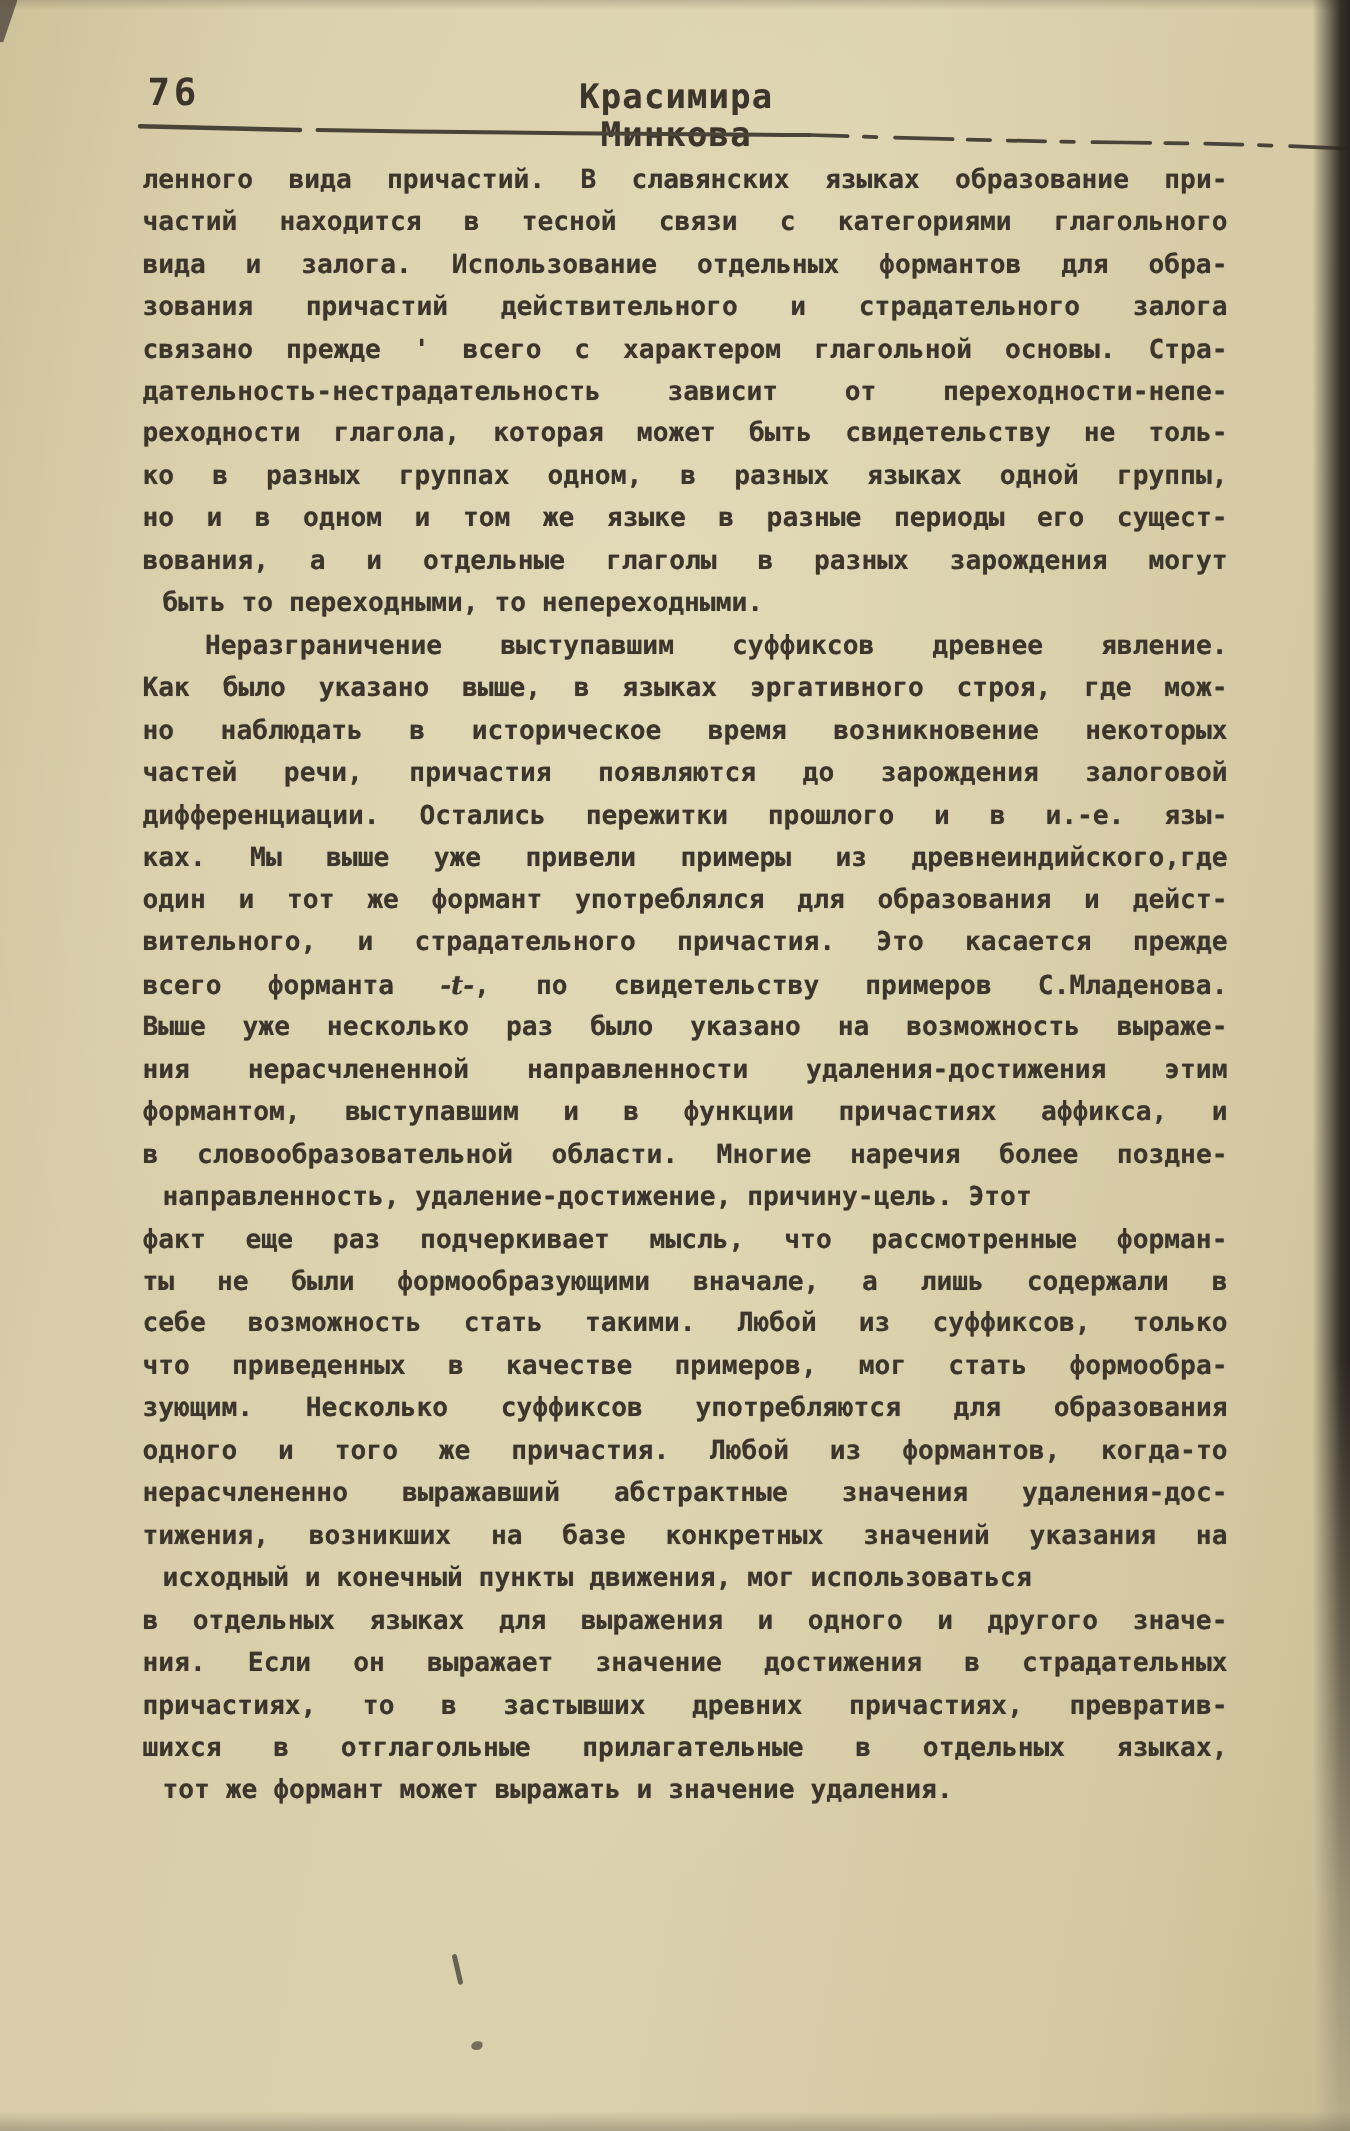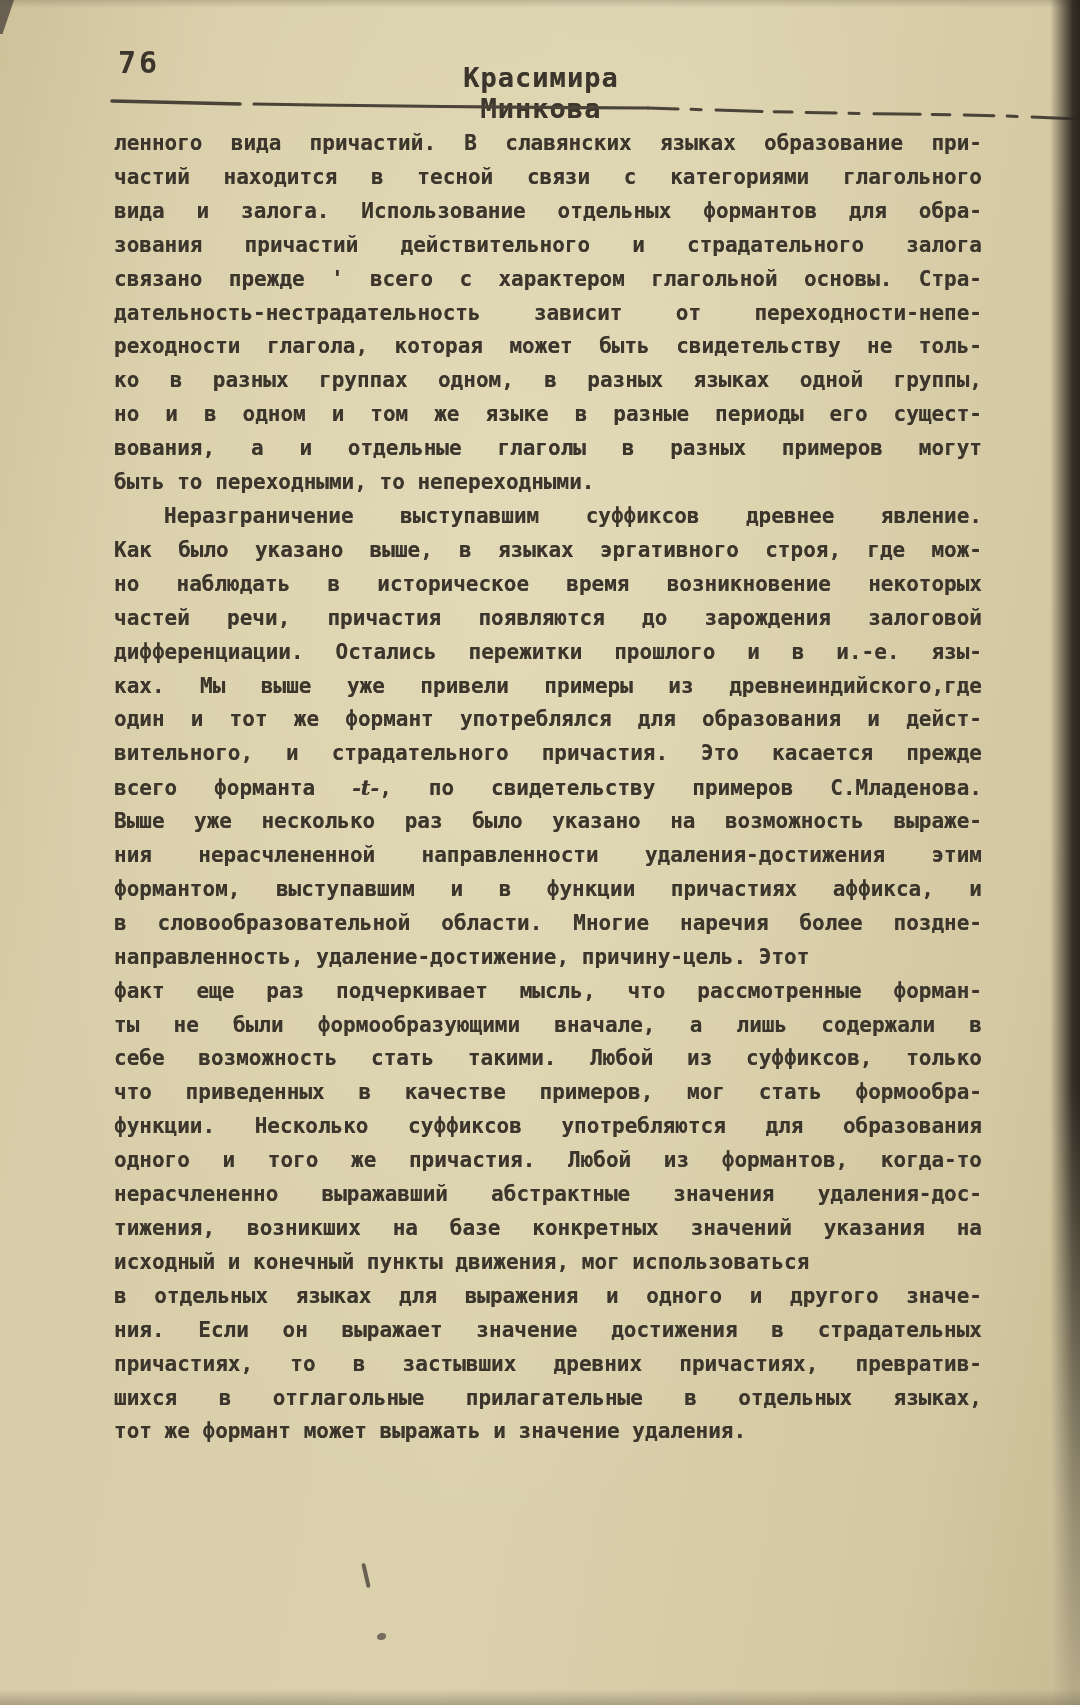--- a/index.html
+++ b/index.html
@@ -18,33 +18,33 @@
     background:linear-gradient(to bottom,rgba(118,108,86,0.30),rgba(118,108,86,0));}
   .bottom-edge{position:absolute;bottom:0;left:0;width:100%;height:16px;
     background:linear-gradient(to bottom,rgba(108,99,78,0),rgba(108,99,78,0.42));}
   .corner-mark{position:absolute;top:0;left:0;width:14px;height:34px;background:#574f44;
     clip-path:polygon(0 0,100% 0,18% 100%,0 100%);opacity:.85;}
   .edge-shadow{position:absolute;top:0;right:0;width:30px;height:100%;
     background:linear-gradient(to right,rgba(56,50,42,0) 0%,rgba(56,50,42,0.55) 40%,rgba(45,40,33,0.95) 75%,rgba(40,35,29,1) 100%);}
   .edge-lighten{position:absolute;bottom:0;right:0;width:30px;height:620px;
     background:linear-gradient(to bottom,rgba(212,201,164,0) 0%,rgba(208,197,159,0.65) 70%,rgba(202,191,152,0.88) 100%);}
 
-  .page-number{position:absolute;top:45px;left:118px;font-size:30px;font-weight:bold;
+  .page-number{position:absolute;top:57px;left:118px;font-size:30px;font-weight:bold;
     letter-spacing:3px;color:var(--ink);}
   .running-head{position:absolute;top:62px;left:398px;width:286px;text-align:center;
     font-size:27px;font-weight:bold;letter-spacing:1px;color:var(--ink);
     text-shadow:0 0 .6px rgba(59,53,44,.6);}
   .header-rule{position:absolute;top:0;left:0;}
 
   .text-block{position:absolute;left:114px;top:127px;width:868px;
     font-size:21px;line-height:33.92px;font-weight:bold;color:var(--ink);
     text-shadow:0 0 .6px rgba(59,53,44,.55);}
   .line{height:33.92px;text-align:justify;text-align-last:justify;white-space:nowrap;overflow:visible;}
   .line{white-space:normal;}
-  .line.ragged{text-align:right;text-align-last:left;}
+  .line.ragged{text-align:right;text-align-last:left;margin-left:16px;}
   .line.indent{text-indent:50px;}
   .formant{font-family:"DejaVu Serif","Liberation Serif",serif;font-style:italic;font-weight:bold;}
 
   .mark-slash{position:absolute;left:364px;top:1563px;width:4px;height:25px;background:#554d3f;
     transform:rotate(-13deg);border-radius:2px;opacity:.85;}
   .mark-dot{position:absolute;left:377px;top:1633px;width:9px;height:7px;background:#5a5248;
     border-radius:60% 40% 55% 45%;opacity:.8;}
 </style>
 </head>
 <body>
@@ -65,41 +65,41 @@
   <div class="text-block">
       <div class="line">ленного вида причастий. В славянских языках образование при-</div>
       <div class="line">частий находится в тесной связи с категориями глагольного</div>
       <div class="line">вида и залога. Использование отдельных формантов для обра-</div>
       <div class="line">зования причастий действительного и страдательного залога</div>
       <div class="line">связано прежде ' всего с характером глагольной основы. Стра-</div>
       <div class="line">дательность-нестрадательность зависит от переходности-непе-</div>
       <div class="line">реходности глагола, которая может быть свидетельству не толь-</div>
       <div class="line">ко в разных группах одном, в разных языках одной группы,</div>
       <div class="line">но и в одном и том же языке в разные периоды его сущест-</div>
-      <div class="line">вования, а и отдельные глаголы в разных примеров могут</div>
+      <div class="line">вования, а и отдельные глаголы в разных зарождения могут</div>
       <div class="line ragged">быть то переходными, то непереходными.</div>
       <div class="line indent">Неразграничение выступавшим суффиксов древнее явление.</div>
       <div class="line">Как было указано выше, в языках эргативного строя, где мож-</div>
       <div class="line">но наблюдать в историческое время возникновение некоторых</div>
       <div class="line">частей речи, причастия появляются до зарождения залоговой</div>
       <div class="line">дифференциации. Остались пережитки прошлого и в и.-е. язы-</div>
       <div class="line">ках. Мы выше уже привели примеры из древнеиндийского,где</div>
       <div class="line">один и тот же формант употреблялся для образования и дейст-</div>
       <div class="line">вительного, и страдательного причастия. Это касается прежде</div>
       <div class="line">всего форманта <i class="formant">-t-</i>, по свидетельству примеров С.Младенова.</div>
       <div class="line">Выше уже несколько раз было указано на возможность выраже-</div>
       <div class="line">ния нерасчлененной направленности удаления-достижения этим</div>
       <div class="line">формантом, выступавшим и в функции причастиях аффикса, и</div>
       <div class="line">в словообразовательной области. Многие наречия более поздне-</div>
       <div class="line ragged">направленность, удаление-достижение, причину-цель. Этот</div>
       <div class="line">факт еще раз подчеркивает мысль, что рассмотренные форман-</div>
       <div class="line">ты не были формообразующими вначале, а лишь содержали в</div>
       <div class="line">себе возможность стать такими. Любой из суффиксов, только</div>
       <div class="line">что приведенных в качестве примеров, мог стать формообра-</div>
-      <div class="line">функции. Несколько суффиксов употребляются для образования</div>
+      <div class="line">зующим. Несколько суффиксов употребляются для образования</div>
       <div class="line">одного и того же причастия. Любой из формантов, когда-то</div>
       <div class="line">нерасчлененно выражавший абстрактные значения удаления-дос-</div>
       <div class="line">тижения, возникших на базе конкретных значений указания на</div>
       <div class="line ragged">исходный и конечный пункты движения, мог использоваться</div>
       <div class="line">в отдельных языках для выражения и одного и другого значе-</div>
       <div class="line">ния. Если он выражает значение достижения в страдательных</div>
       <div class="line">причастиях, то в застывших древних причастиях, превратив-</div>
       <div class="line">шихся в отглагольные прилагательные в отдельных языках,</div>
       <div class="line ragged">тот же формант может выражать и значение удаления.</div>
     </div>

